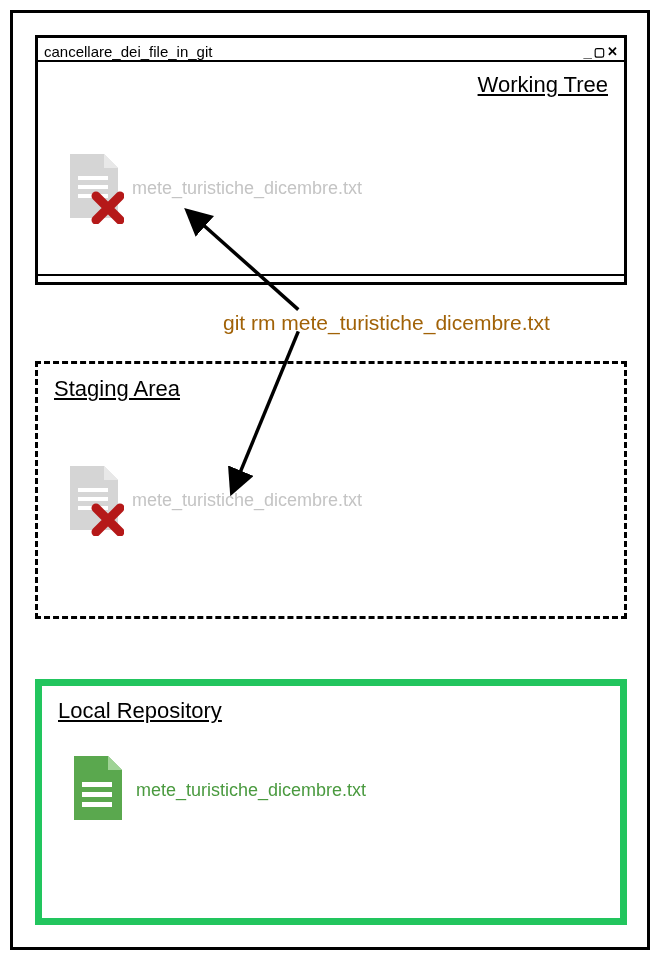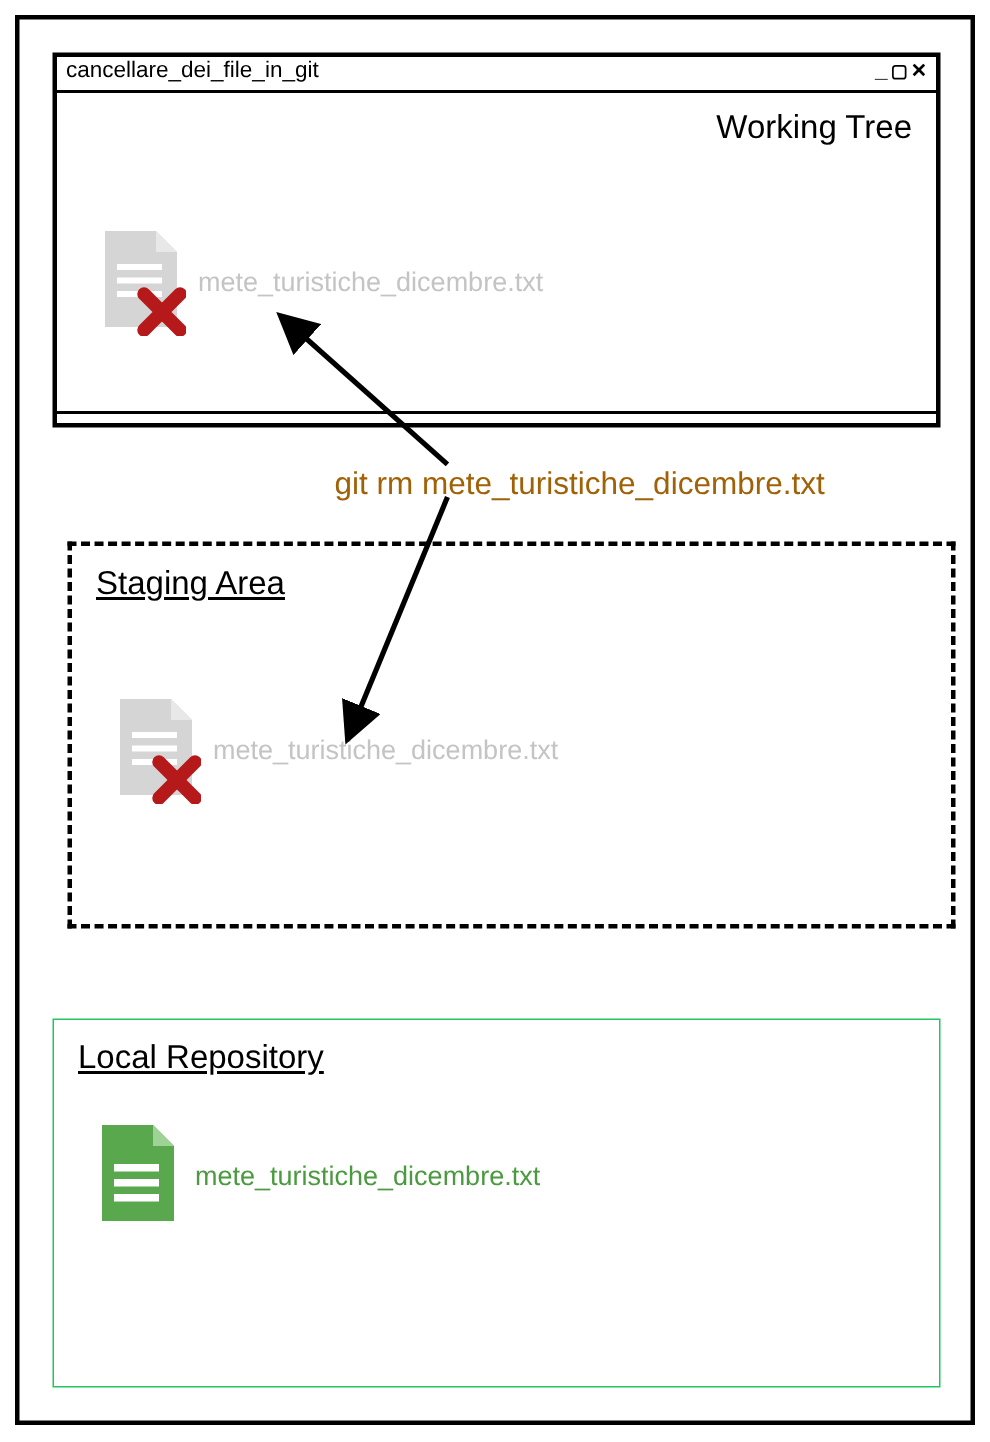--- a/index.html
+++ b/index.html
@@ -26,21 +26,21 @@
       top: 22px;
       width: 592px;
       height: 250px;
       border: 3px solid #000;
       background: #fff;
     }
     .titlebar {
       border-bottom: 2px solid #000;
       height: 24px;
       display: flex;
-      align-items: flex-start;
+      align-items: flex-end;
       justify-content: space-between;
       padding: 0 6px;
       font-size: 15px;
     }
     .titlebar-title { font-weight: normal; }
     .window-controls { display: flex; gap: 2px; align-items: center; font-size: 15px; font-weight: bold; }
     .window-controls span { display: inline-block; }
     .window-body {
       position: relative;
       height: calc(100% - 24px - 8px);
@@ -49,44 +49,45 @@
       position: absolute;
       left: 0; right: 0; bottom: 0;
       height: 8px;
       border-top: 2px solid #000;
     }
     .section-title-right {
       position: absolute;
       right: 16px;
       top: 10px;
       font-size: 22px;
+      text-decoration: underline;
     }
     .section-title-left {
       font-size: 22px;
       text-decoration: underline;
       padding: 12px 16px 0 16px;
     }
     
     .staging {
       position: absolute;
-      left: 32px;
+      left: 22px;
       top: 348px;
       width: 592px;
       height: 258px;
       border: 3px dashed #000;
       background: #fff;
     }
     
     .repo {
       position: absolute;
       left: 22px;
       top: 666px;
       width: 592px;
       height: 246px;
-      border: 1px solid #22c55e;
+      border: 7px solid #22c55e;
       background: #fff;
     }
     
     .file-row {
       position: absolute;
       display: flex;
       align-items: center;
       gap: 8px;
       text-align: center;
     }

